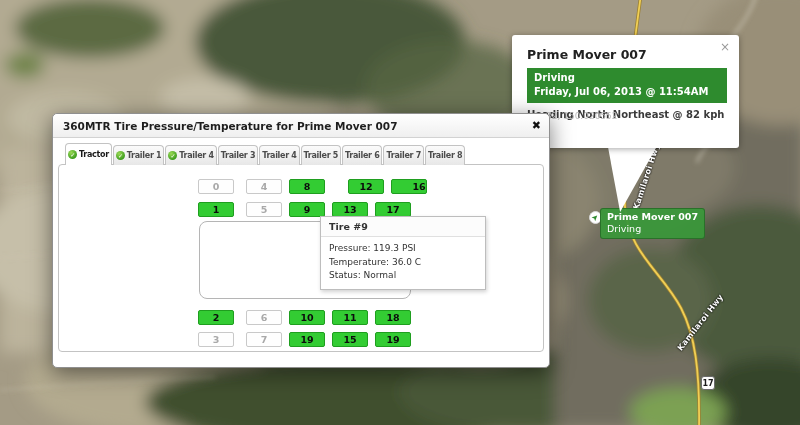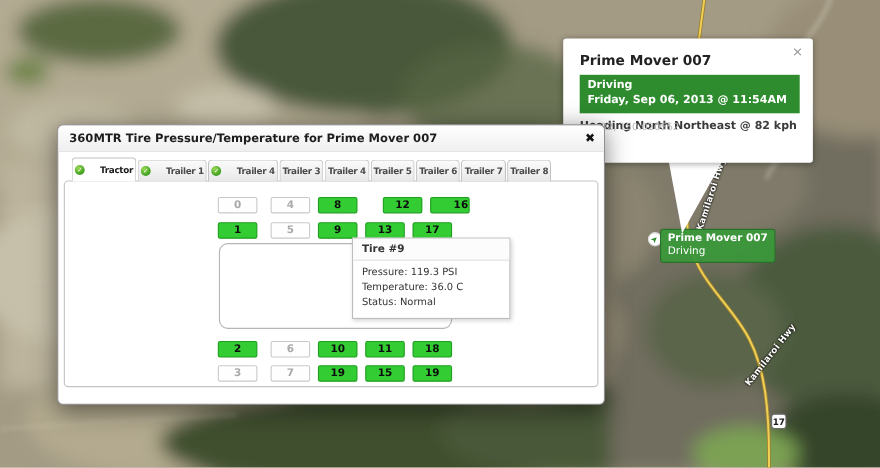--- a/index.html
+++ b/index.html
@@ -46,37 +46,37 @@
   .modal { position:absolute; left:52px; top:113px; width:498px; height:255px; z-index:5;
     background:#fff; border:1px solid #8f8f8f; border-radius:5px;
     box-shadow:0 5px 22px rgba(0,0,0,.5); }
   .modal-header { height:24px; padding:0 8px 0 10px; display:flex; align-items:center;
     background:linear-gradient(#ffffff,#efefef); border-bottom:1px solid #d2d2d2;
     border-radius:5px 5px 0 0;gap:40px; }
   .modal-title { flex:1; font-size:10.5px; font-weight:bold; color:#1e1e1e; }
   .modal-close { font-size:11px; font-weight:bold; color:#111; cursor:pointer; line-height:1; }
   .modal-body { position:relative; padding:5px 5px 0 5px; }
   .tab-strip { display:flex; gap:1px; padding-left:7px; position:relative; z-index:2; }
-  .tab { height:20px; margin-top:2px; padding:0 2px; display:flex; align-items:center; gap:14px;
+  .tab { height:20px; margin-top:2px; padding:0 2px; display:flex; align-items:center; gap:2px;
     background:linear-gradient(#fbfbfb,#e7e7e7); border:1px solid #c3c3c3; border-bottom:none;
     border-radius:4px 4px 0 0; font-size:8px; font-weight:bold; letter-spacing:-.3px;
     color:#4c4c4c; white-space:nowrap; cursor:pointer; }
   .tab.active { background:#fff; color:#1a1a1a; height:22px; margin-top:0; margin-bottom:-1px; }
   .okicon { width:9px; height:9px; border-radius:50%; flex:0 0 9px;
     background:radial-gradient(circle at 35% 30%, #9ada55, #3f9e1f 70%);
     color:#fff; font-size:6px; line-height:9px; text-align:center; }
   .tab-content { position:relative; margin-top:-1px; height:188px; width:486px;
     background:#fff; border:1px solid #c3c3c3; border-radius:4px; z-index:1; }
   .tire { position:absolute; width:36px; height:15px; line-height:14px; text-align:center;
     border-radius:2px; font-size:9.5px; font-weight:bold; cursor:pointer; }
   .tire.green { background:#33cc33; border:1px solid #1f9e1f; color:#0c0c0c; }
   .tire.plain { background:#fefefe; border:1px solid #c9c9c9; color:#a9a9a9; }
   .chassis { position:absolute; left:140px; top:56px; width:212px; height:78px;
     border:1px solid #b5b5b5; border-radius:8px; }
-  .tooltip { position:absolute; left:261px; top:51px; width:144px; z-index:6;
+  .tooltip { position:absolute; left:261px; top:51px; width:166px; z-index:6;
     background:#fff; border:1px solid #bdbdbd; box-shadow:1px 2px 4px rgba(0,0,0,.18); }
   .tooltip-header { padding:4px 8px 4px; font-size:9.5px; color:#333; font-weight:bold;
     border-bottom:1px solid #e0e0e0; background:#fcfcfc; }
   .tooltip-body { padding:5px 8px 6px; font-size:9px; color:#333; line-height:13.5px; }
 </style>
 </head>
 <body>
 
 <div id="stage">
 
@@ -139,21 +139,21 @@
     <div class="t1">Prime Mover 007</div>
     <div class="t2">Driving</div>
   </div>
 
   <div class="popup-tail"></div>
   <div class="popup">
     <div class="popup-close">×</div>
     <div class="popup-title">Prime Mover 007</div>
     <div class="popup-banner">
       <div>Driving</div>
-      <div>Friday, Sep 06, 2013 @ 11:54AM</div>
+      <div>Friday, Jul 06, 2013 @ 11:54AM</div>
     </div>
     <div class="popup-heading">Heading North Northeast @ 82 kph</div>
     <div class="popup-coords">32, 150.020552</div>
   </div>
 
   <div class="modal">
     <div class="modal-header">
       <div class="modal-title">360MTR Tire Pressure/Temperature for Prime Mover 007</div>
       <div class="modal-close">✖</div>
     </div>

